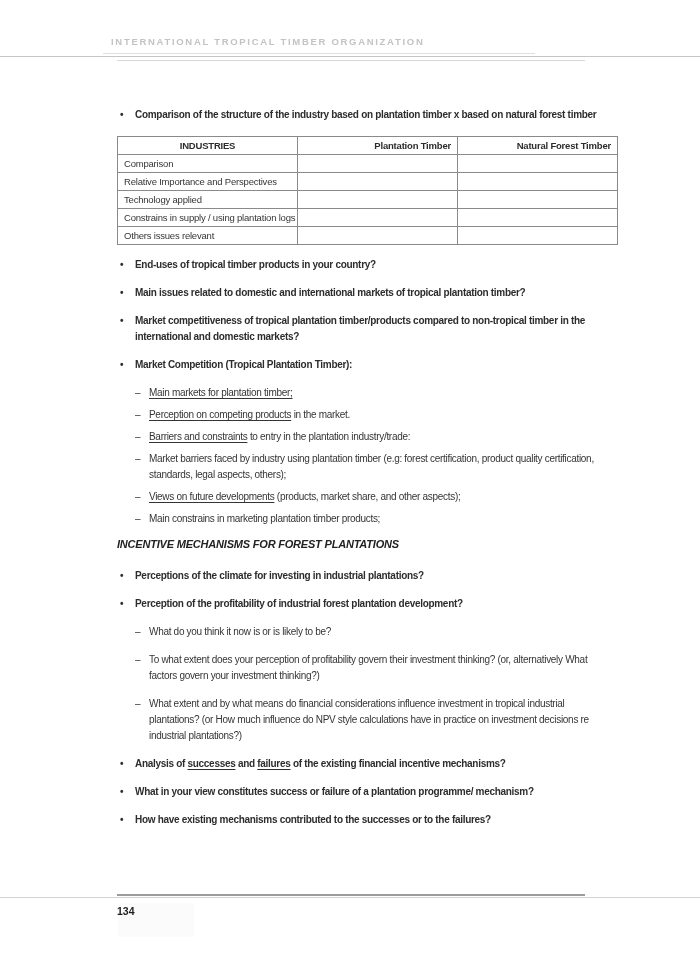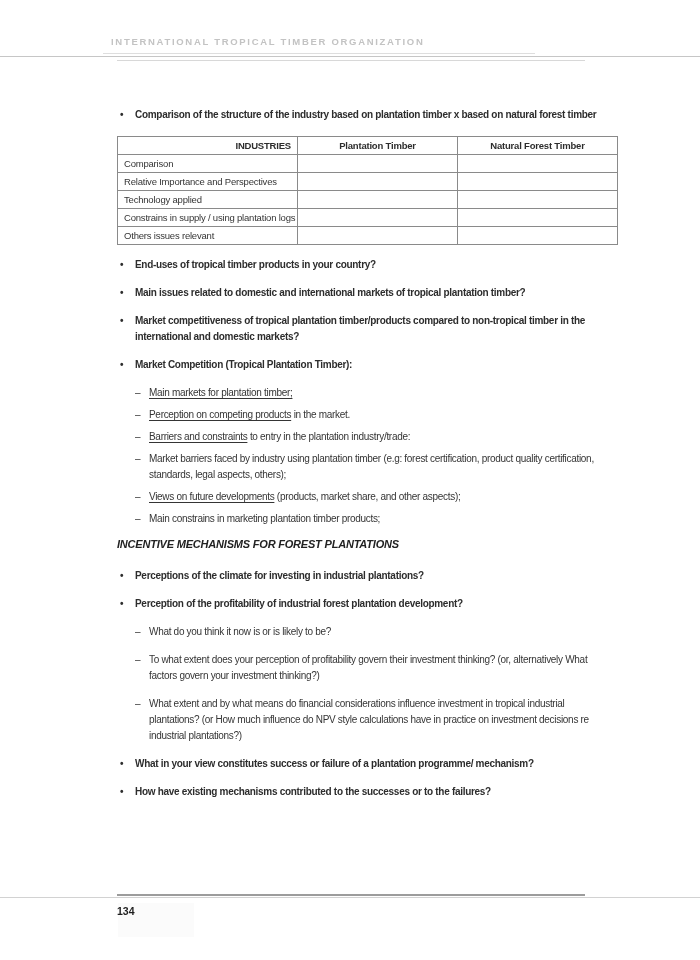--- a/index.html
+++ b/index.html
@@ -35,22 +35,22 @@
   .sub::before { content:"\2013"; position:absolute; left:0; top:0; }
   .u { text-decoration:underline; text-underline-offset:2px; }
   table.q-table {
     width:500px; border-collapse:collapse; table-layout:fixed;
     margin:13px 0 11px 0; font-size:9.5px; line-height:13px; letter-spacing:-0.2px;
   }
   table.q-table th, table.q-table td {
     border:1px solid #8a8a8a; padding:2px 6px; height:13px; overflow:hidden;
     white-space:nowrap;
   }
-  table.q-table th { font-weight:bold; text-align:center; }
-  table.q-table th.first { text-align:right; }
+  table.q-table th { font-weight:bold; text-align:right; }
+  table.q-table th.first { text-align:center; }
   table.q-table td.label { text-align:left; font-weight:normal; color:#353535; }
   col.c1 { width:180px; } col.c2 { width:160px; } col.c3 { width:160px; }
   .section-heading {
     font-weight:bold; font-style:italic; font-size:11px; letter-spacing:-0.2px;
     margin:9px 0 16px 0; color:#222;
   }
   .footer-rule-dark { left:117px; top:894px; width:468px; height:2px; background:#9c9c9c; position:absolute; }
   .footer-rule-light { left:0; top:897px; width:700px; height:1px; background:#d2d2d2; position:absolute; }
   .page-number {
     position:absolute; left:117px; top:905px; font-size:10.5px; font-weight:bold; color:#1e1e1e;
@@ -133,20 +133,21 @@
 
     <div class="bullet">Perceptions of the climate for investing in industrial plantations?</div>
     <div class="bullet">Perception of the profitability of industrial forest plantation development?</div>
 
     <div class="sublist">
       <div class="sub wide">What do you think it now is or is likely to be?</div>
       <div class="sub wide">To what extent does your perception of profitability govern their investment thinking? (or, alternatively What factors govern your investment thinking?)</div>
       <div class="sub wide">What extent and by what means do financial considerations influence investment in tropical industrial plantations? (or How much influence do NPV style calculations have in practice on investment decisions re industrial plantations?)</div>
     </div>
 
+    <div class="bullet"><span>Analysis of </span><span class="u">successes</span><span> and </span><span class="u">failures</span><span> of the existing financial incentive mechanisms?</span></div>
     <div class="bullet">What in your view constitutes success or failure of a plantation programme/ mechanism?</div>
     <div class="bullet">How have existing mechanisms contributed to the successes or to the failures?</div>
 
   </div>
 
   <div class="footer-rule-dark"></div>
   <div class="footer-rule-light"></div>
   <div class="scan-artifact"></div>
   <div class="page-number">134</div>
 

